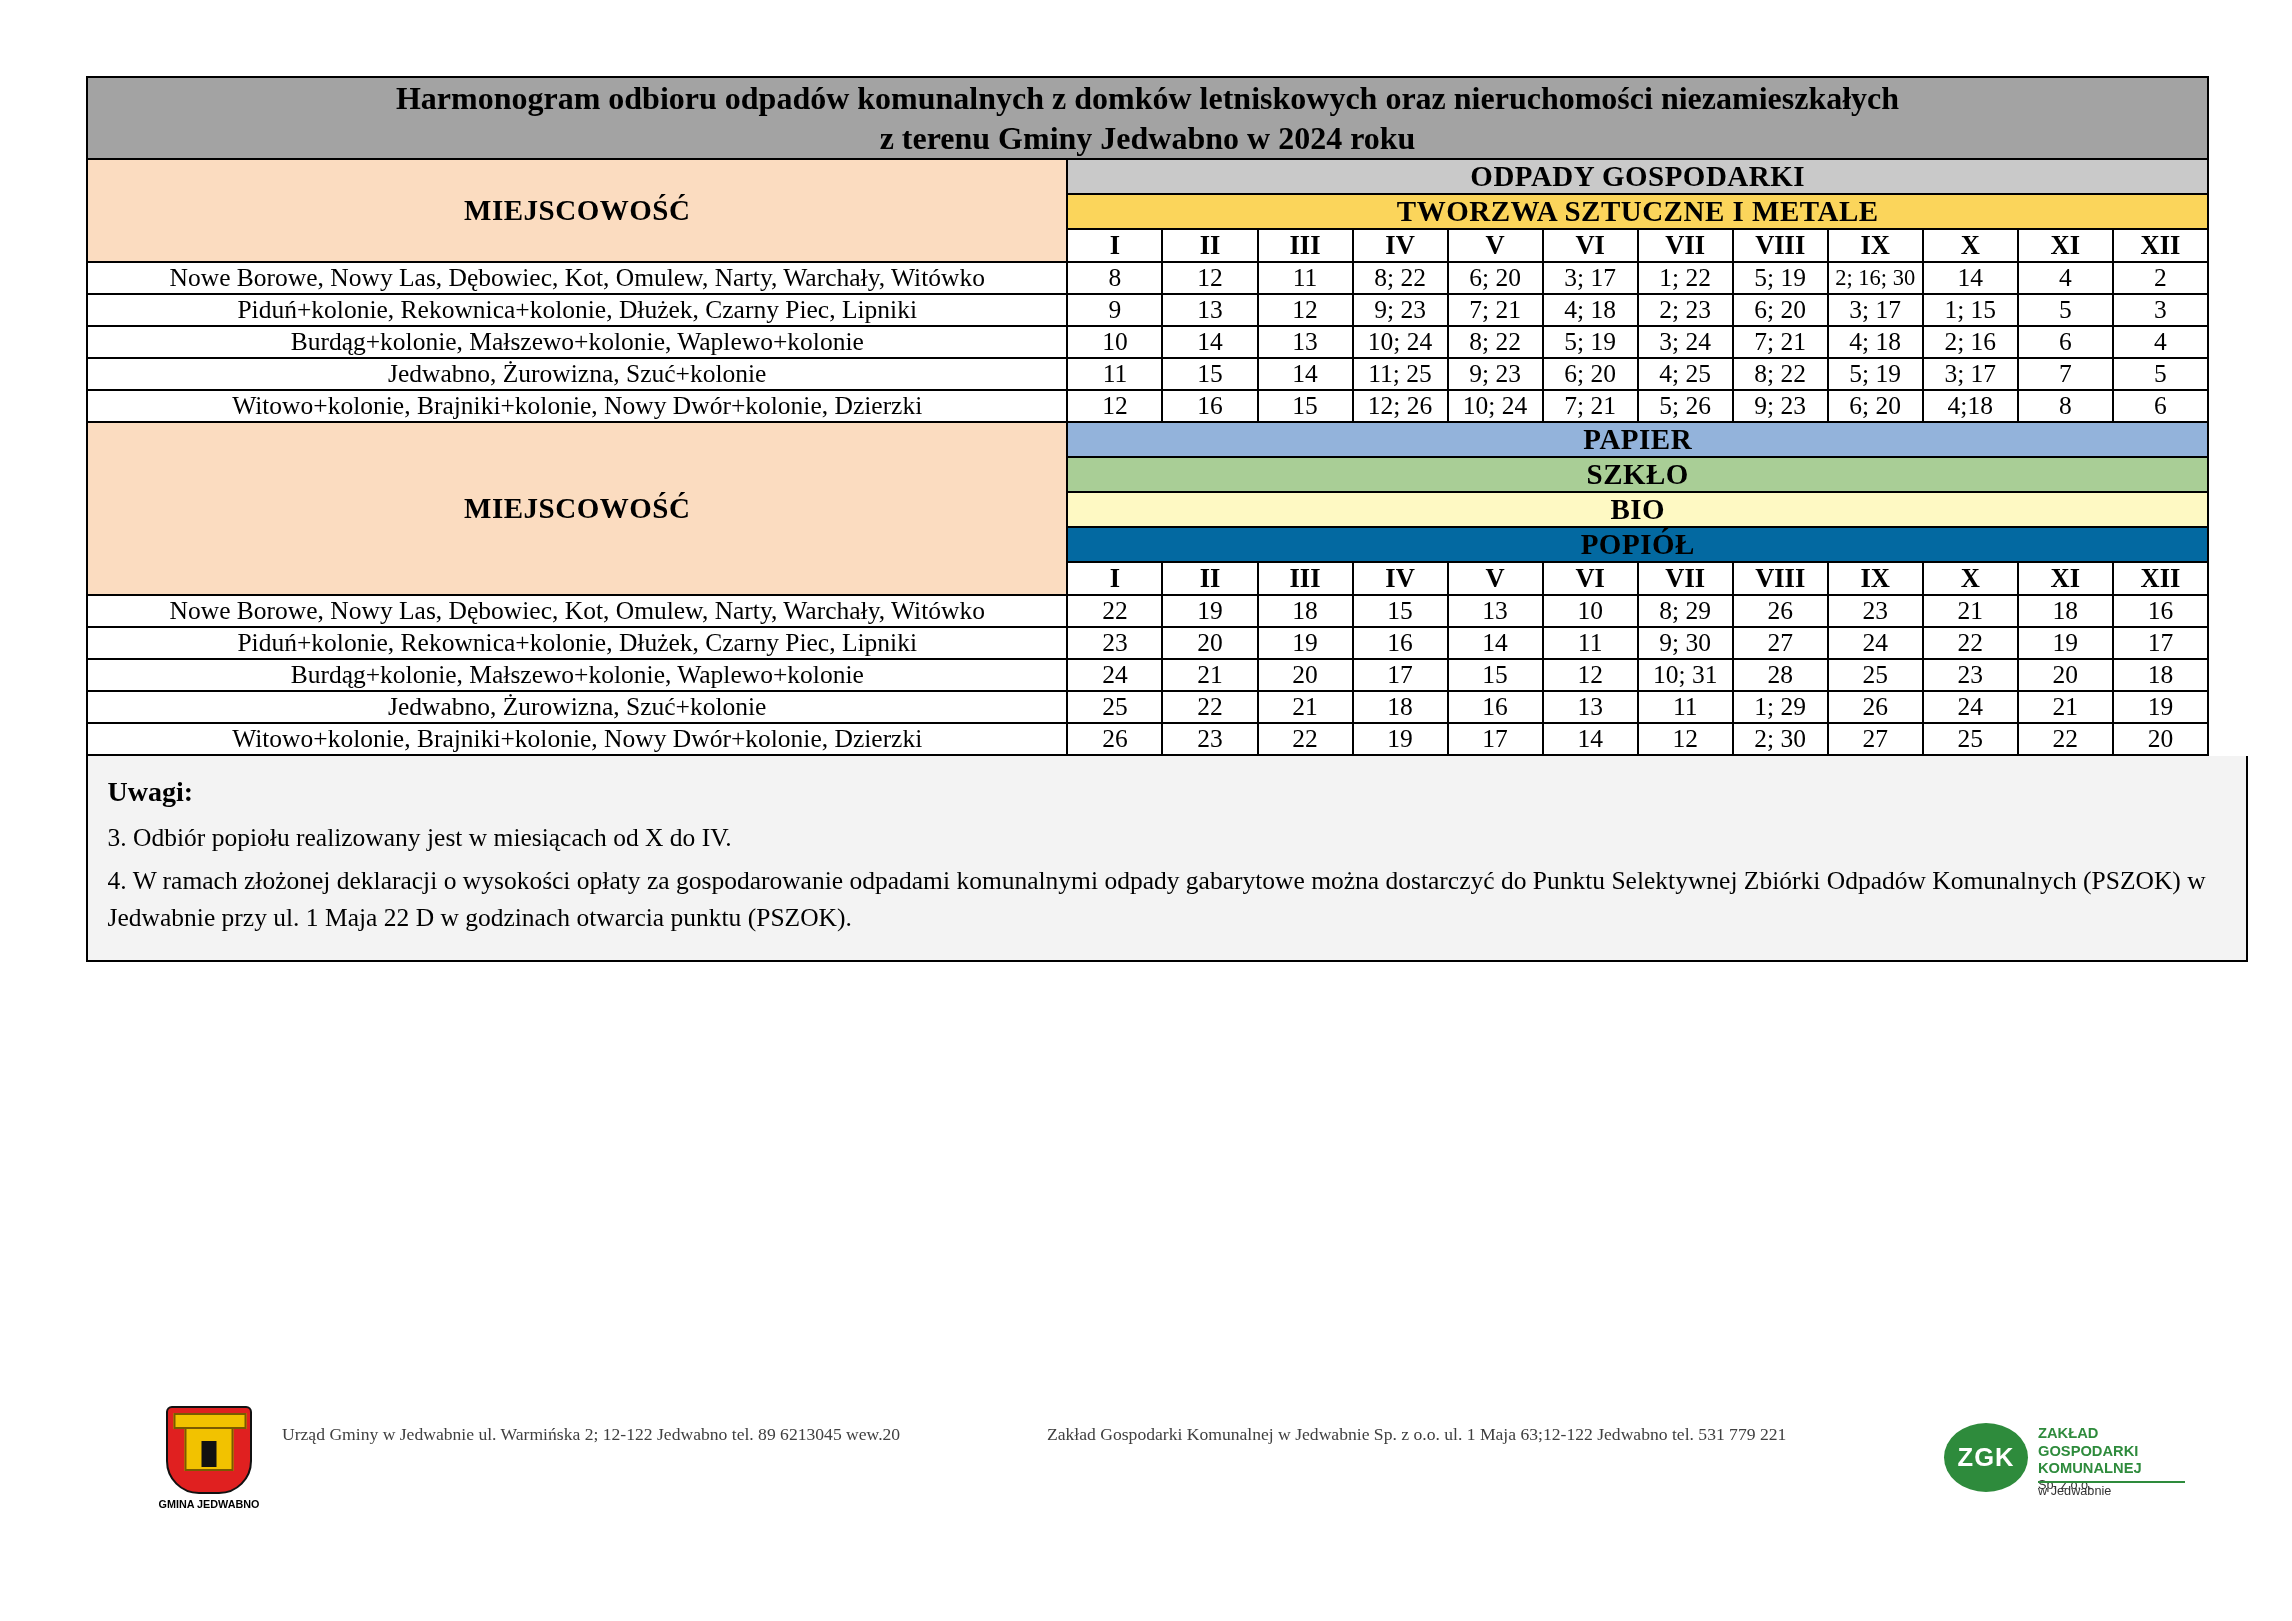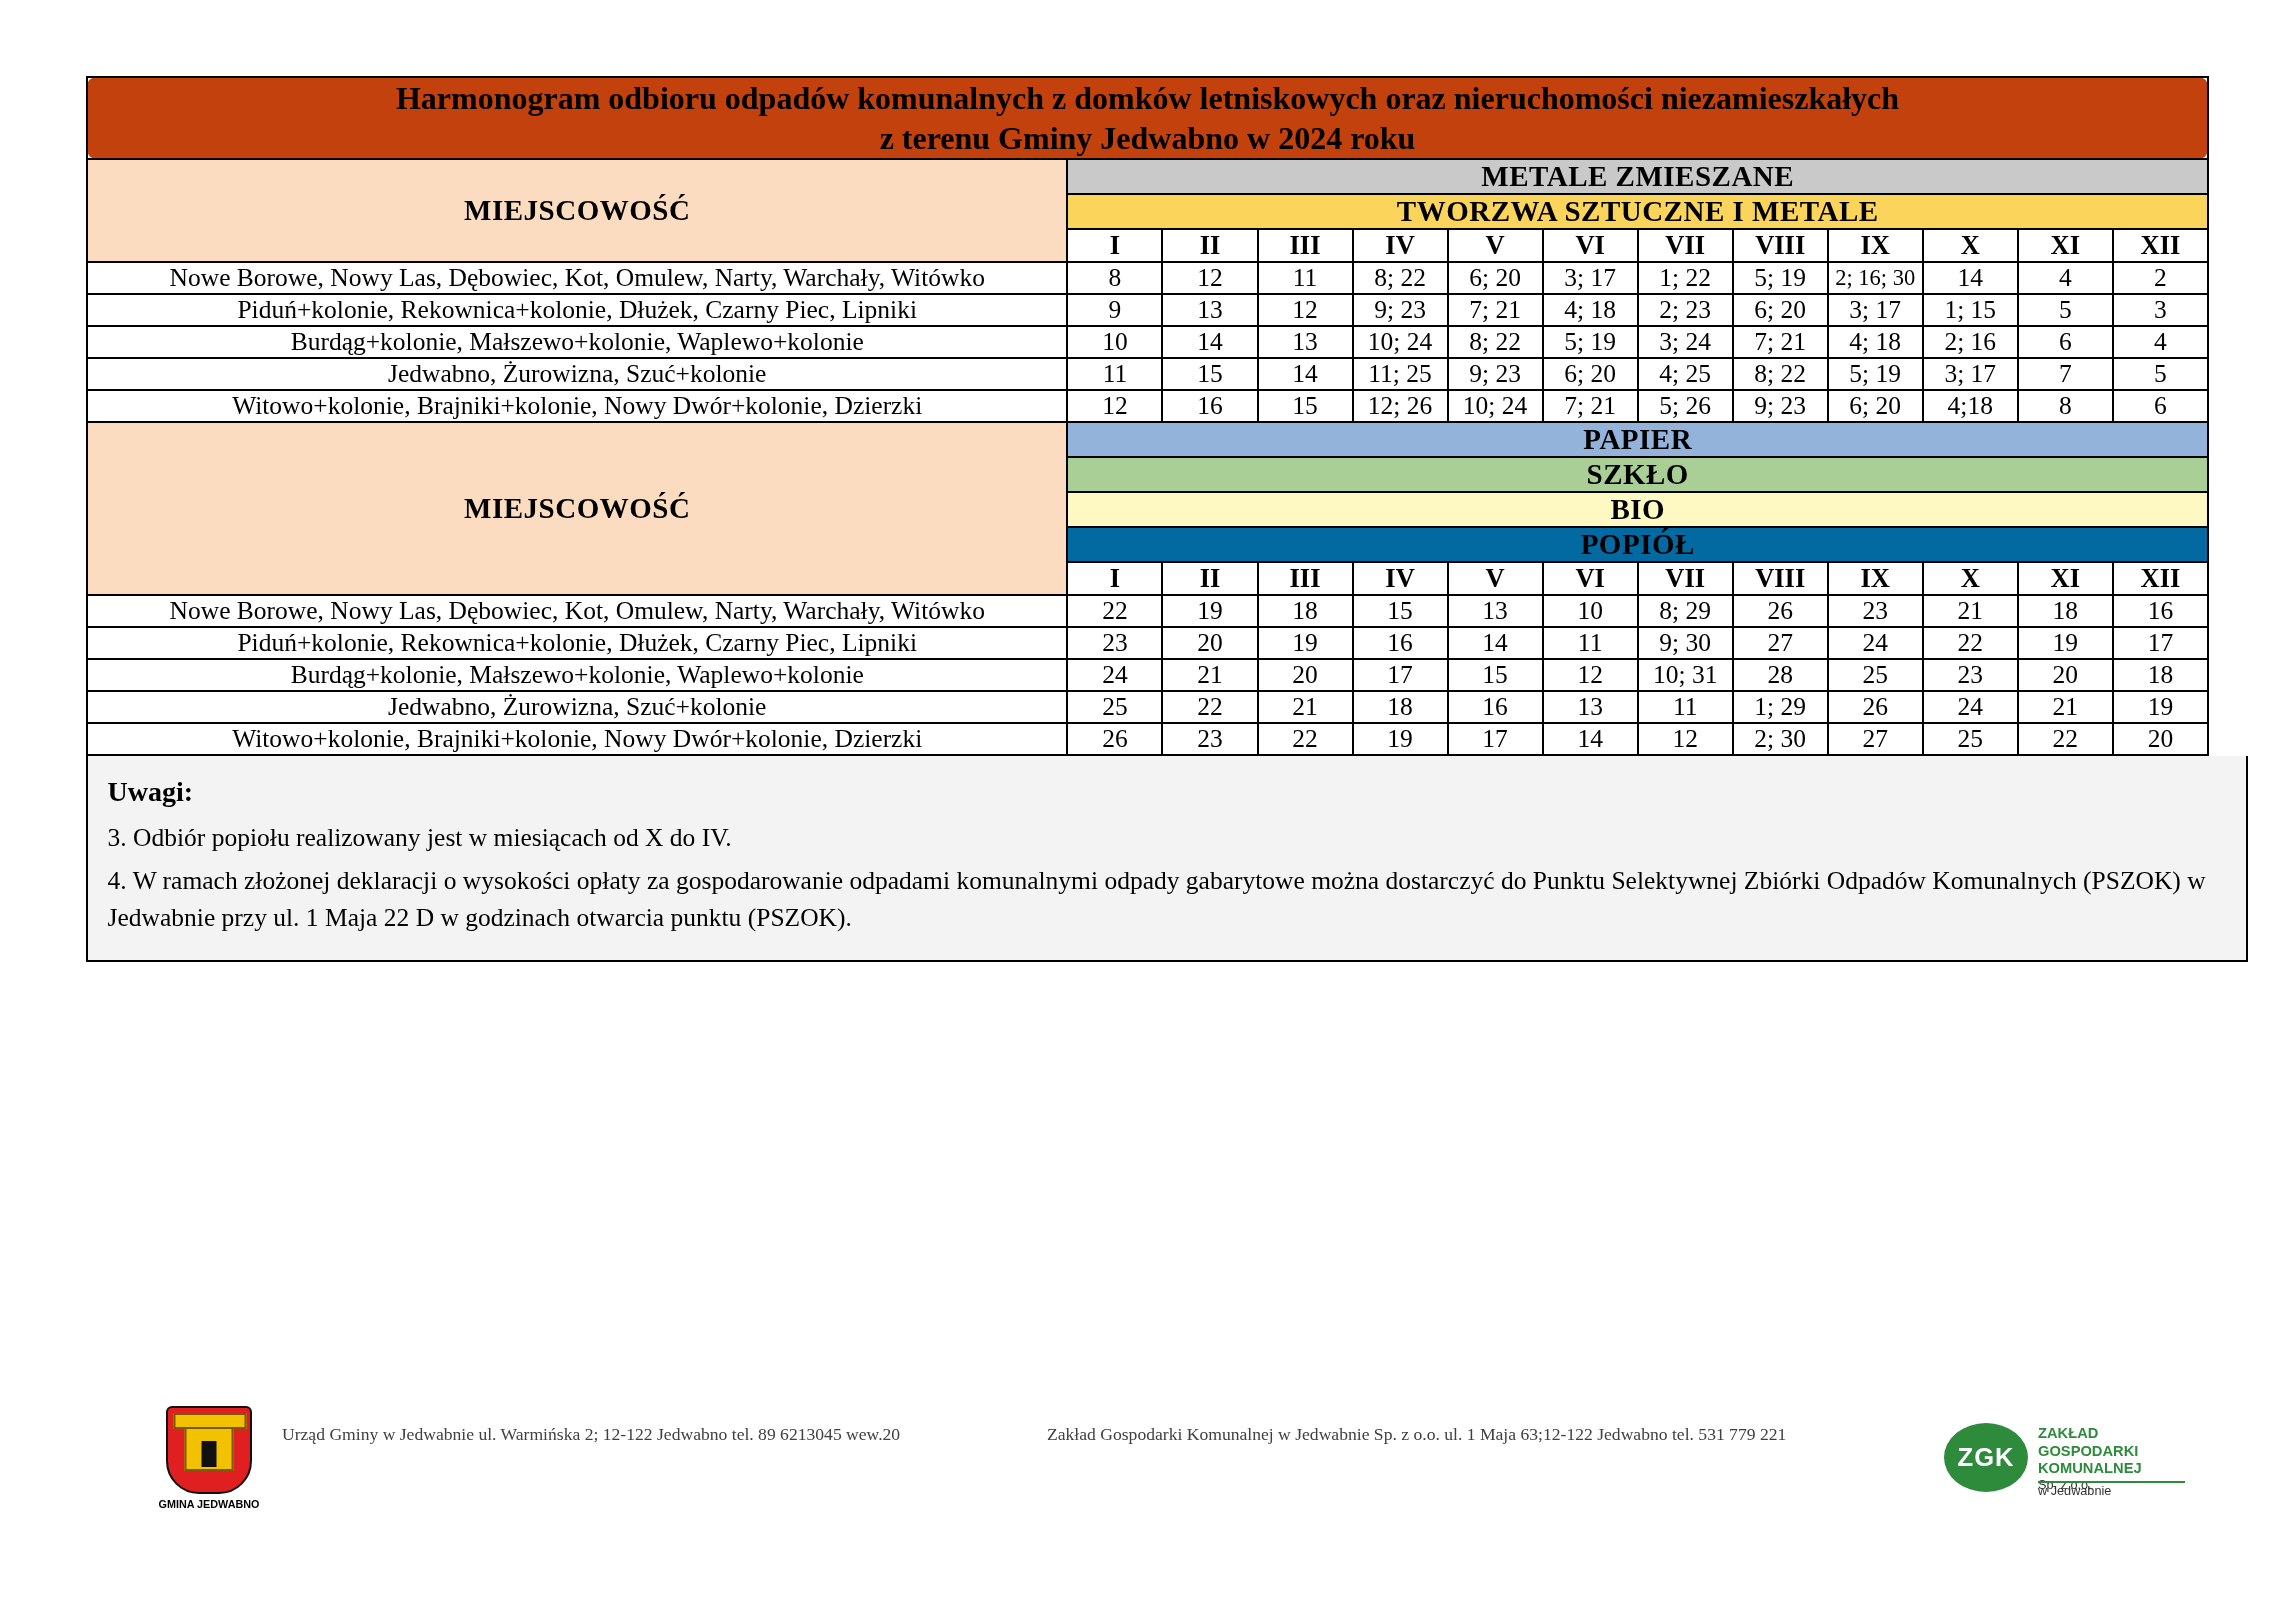--- a/index.html
+++ b/index.html
@@ -27,26 +27,25 @@
     font-size: 24.5px;
     color: #000;
   }
   table.sched td, table.sched th {
     border: 2px solid #000;
     padding: 0;
     text-align: center;
     vertical-align: middle;
   }
   .title-cell {
-    background: #c2410c;
+    background: #a3a3a3;
     font-weight: bold;
     font-size: 32px;
     line-height: 1.25;
     padding: 15.7px 9.8px 17.6px 9.8px;
-    border-radius: 9px;
   }
   .miejsc-cell {
     background: #FBDCC0;
     font-weight: bold;
     font-size: 29px;
     letter-spacing: 0.5px;
   }
   .band {
     font-weight: bold;
     font-size: 29px;
@@ -183,21 +182,21 @@
     <tbody>
       <tr>
         <td class="title-cell" colspan="13">
           <span>Harmonogram odbioru odpadów komunalnych z domków letniskowych oraz nieruchomości niezamieszkałych</span><br>
           <span>z terenu Gminy Jedwabno w 2024 roku</span>
         </td>
       </tr>
 
       <tr>
         <td class="miejsc-cell" rowspan="3">MIEJSCOWOŚĆ</td>
-        <td class="band band-zmieszane" colspan="12">METALE ZMIESZANE</td>
+        <td class="band band-zmieszane" colspan="12">ODPADY GOSPODARKI</td>
       </tr>
       <tr>
         <td class="band band-tworzywa" colspan="12">TWORZWA SZTUCZNE I METALE</td>
       </tr>
       <tr>
         <td class="roman">I</td>
         <td class="roman">II</td>
         <td class="roman">III</td>
         <td class="roman">IV</td>
         <td class="roman">V</td>

